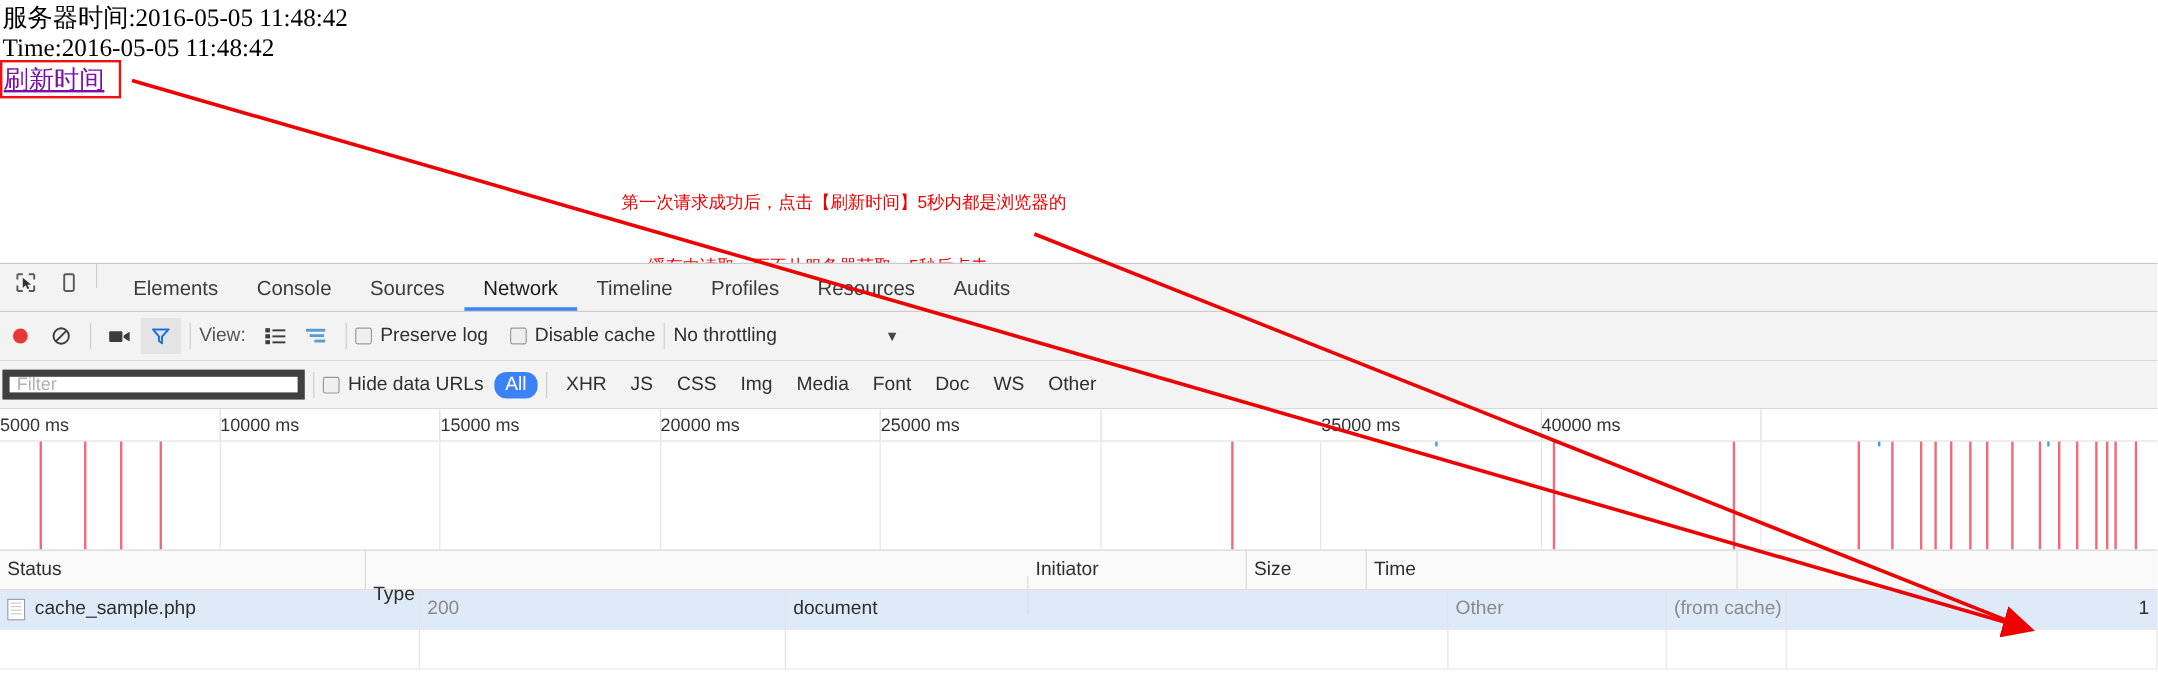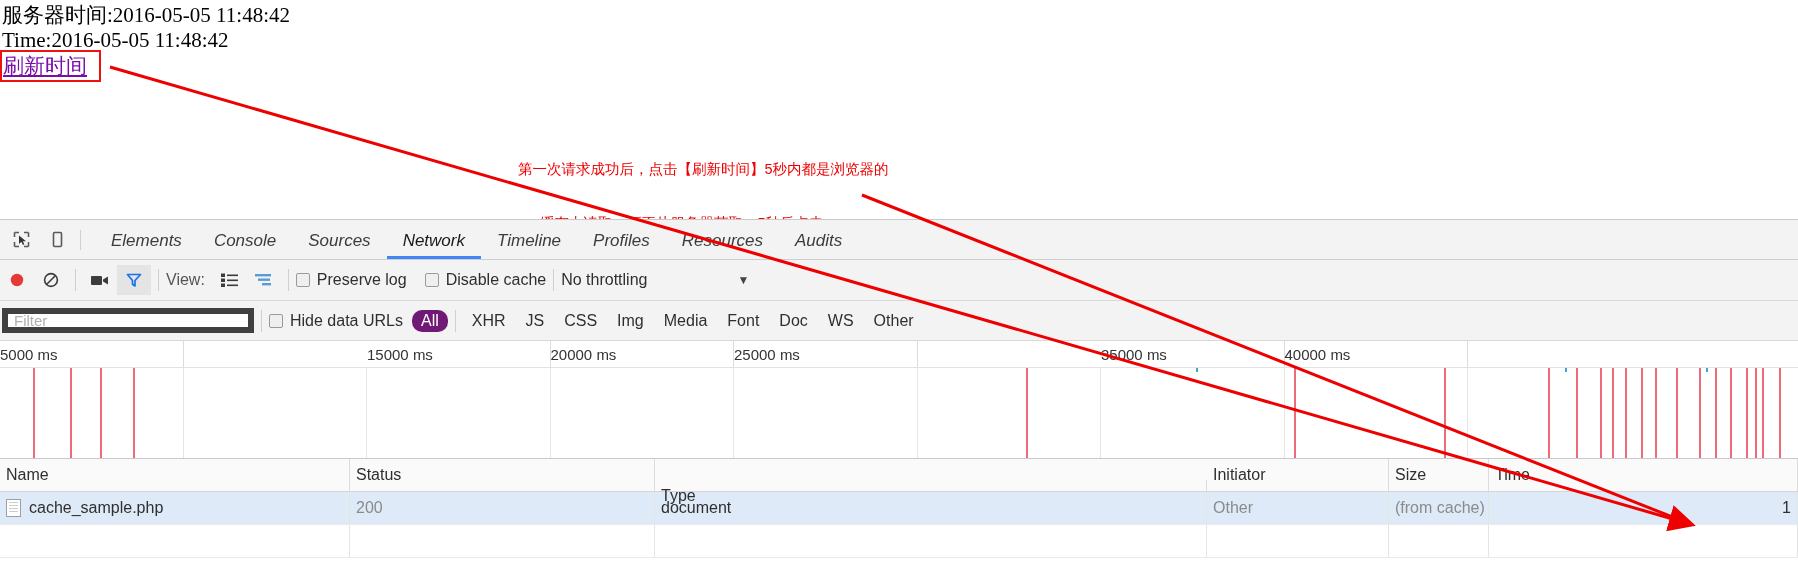--- a/index.html
+++ b/index.html
@@ -67,21 +67,21 @@
     background:#fff;
     border-top:1px solid #c9c9c9;
     font-family:"Liberation Sans", sans-serif;
   }
 
   
   #tabbar{
     position:relative;height:39px;
     background:#f3f3f3;
     border-bottom:1px solid #cdcdcd;
-    display:flex;align-items:center;font-style:italic;
+    display:flex;align-items:flex-start;
   }
   .tb-icon{
     width:30px;height:30px;margin-left:6px;
     display:flex;align-items:center;justify-content:center;
     cursor:pointer;
   }
   .tb-sep{width:1px;height:20px;background:#cfcfcf;margin:0 8px;}
   #tabs{display:flex;align-items:flex-end;height:39px;margin-left:6px;}
   .tab{
     padding:0 16px;height:38px;line-height:40px;
@@ -125,21 +125,21 @@
     border:6px solid #404040;background:#fff;
     font-size:15px;color:#333;padding:0 6px;
     font-family:"Liberation Sans", sans-serif;
     box-sizing:border-box;
   }
   #filter-input::placeholder{color:#b0b0b0;}
   .ftype{
     font-size:16px;color:#2f2f2f;padding:2px 9px;margin:0 1px;
     border-radius:10px;cursor:pointer;
   }
-  .ftype.on{background:#701a75;color:#fff;}
+  .ftype.on{background:#3b82f6;color:#fff;}
 
   
   #overview{
     position:relative;height:117px;background:#fff;
     border-bottom:1px solid #c9c9c9;overflow:hidden;
   }
   #ruler{position:relative;height:26px;border-bottom:1px solid #e2e2e2;}
   .rtick{
     position:absolute;top:0;height:26px;
     border-right:1px solid #dcdcdc;
@@ -308,20 +308,21 @@
         <div class="ftype">Font</div>
         <div class="ftype">Doc</div>
         <div class="ftype">WS</div>
         <div class="ftype">Other</div>
       </div>
   </div>
 
   <div id="overview">
     <div id="ruler">
         <div class="rtick" style="left: 0px; width: 183.5px;">5000 ms</div>
+        <div class="rtick" style="left: 183.5px; width: 183.5px;">10000 ms</div>
         <div class="rtick" style="left: 367px; width: 183.5px;">15000 ms</div>
         <div class="rtick" style="left: 550.5px; width: 183.5px;">20000 ms</div>
         <div class="rtick" style="left: 734px; width: 183.5px;">25000 ms</div>
         <div class="rtick" style="left: 1101px; width: 183.5px;">35000 ms</div>
         <div class="rtick" style="left: 1284.5px; width: 183.5px;">40000 ms</div>
       </div>
     <div id="bars">
         <div class="gline" style="left: 182.5px;"></div>
         <div class="gline" style="left: 366px;"></div>
         <div class="gline" style="left: 549.5px;"></div>
@@ -353,21 +354,20 @@
         <div class="evt" style="left: 1762px; background: rgb(239, 106, 122);"></div>
         <div class="evt" style="left: 1779px; background: rgb(239, 106, 122);"></div>
         <div class="evt blue" style="left: 1196px;"></div>
         <div class="evt blue" style="left: 1565px;"></div>
         <div class="evt blue" style="left: 1706px;"></div>
       </div>
   </div>
 
   <div id="reqtable">
     <div id="thead">
-        <div class="th" style="width: 350px;">Name</div>
         <div class="th" style="width: 305px;">Status</div>
         <div class="th" style="width: 552px; margin-top: 41px;">Type</div>
         <div class="th" style="width: 182px;">Initiator</div>
         <div class="th" style="width: 100px;">Size</div>
         <div class="th" style="width: 309px;">Time</div>
       </div>
     <div id="tbody">
         <div class="trow" style="background: rgb(222, 234, 248);">
           <div class="td" style="width: 350px;">
             <span class="doc-ico"></span>

